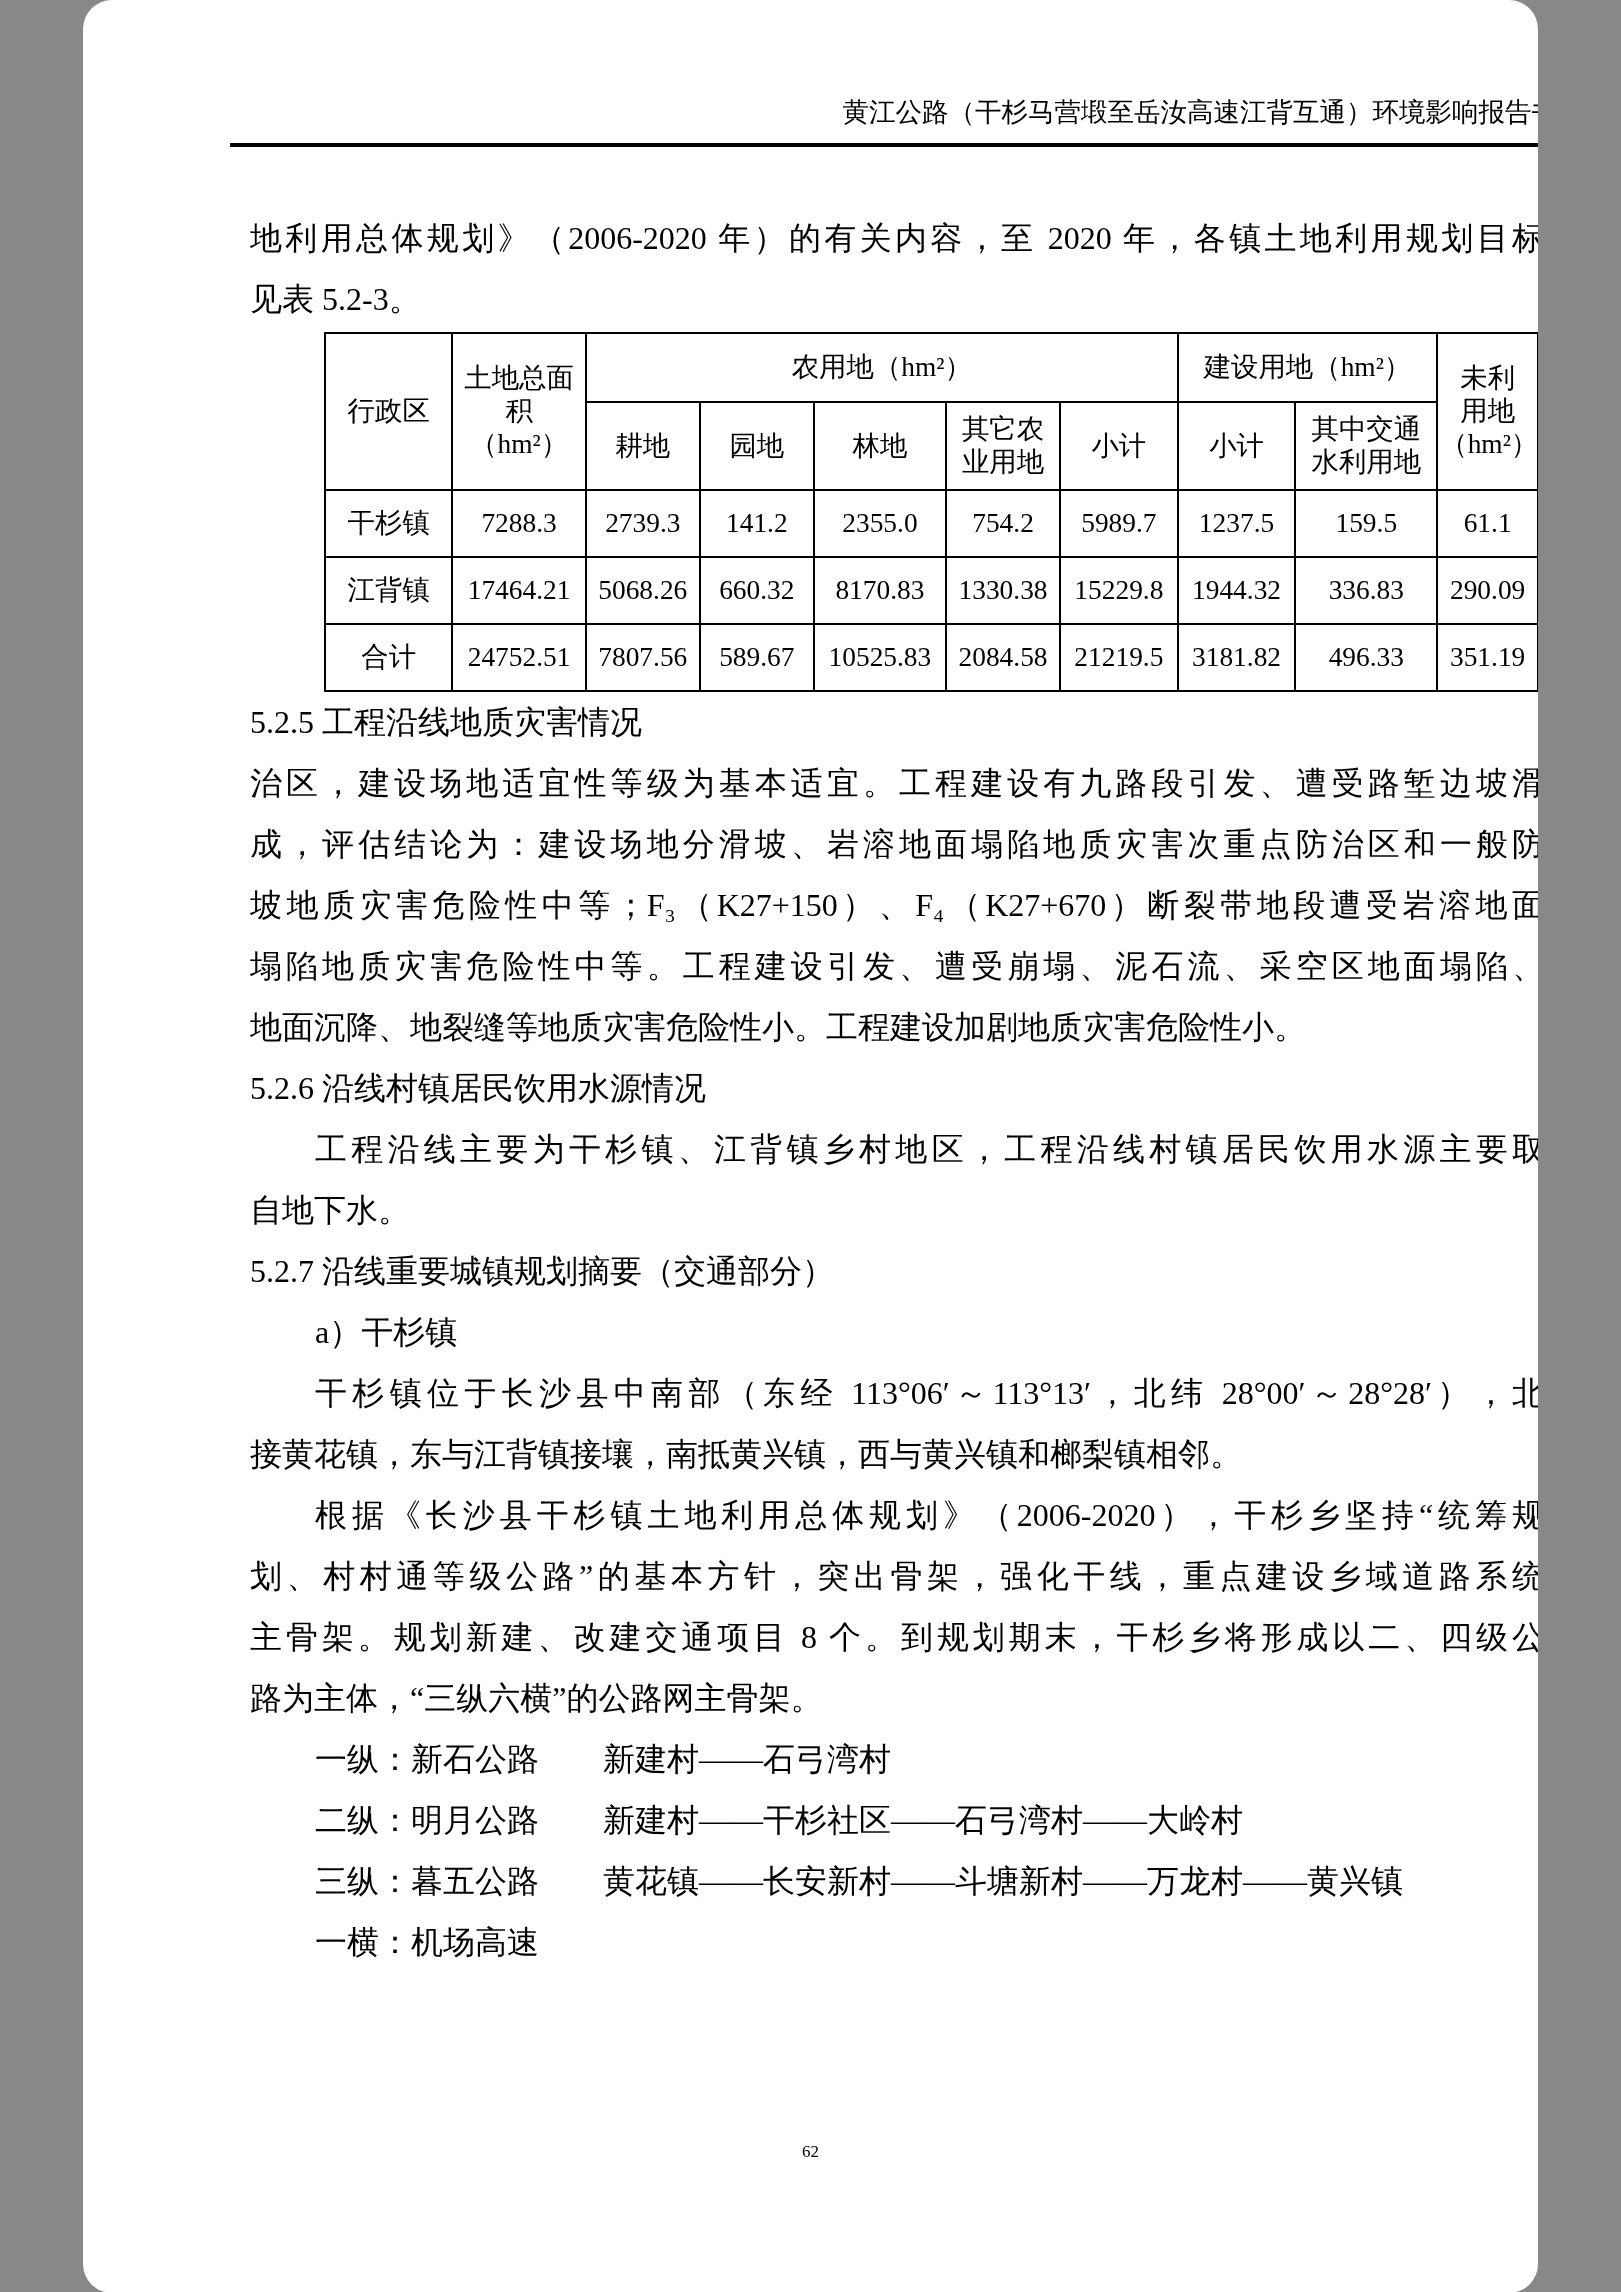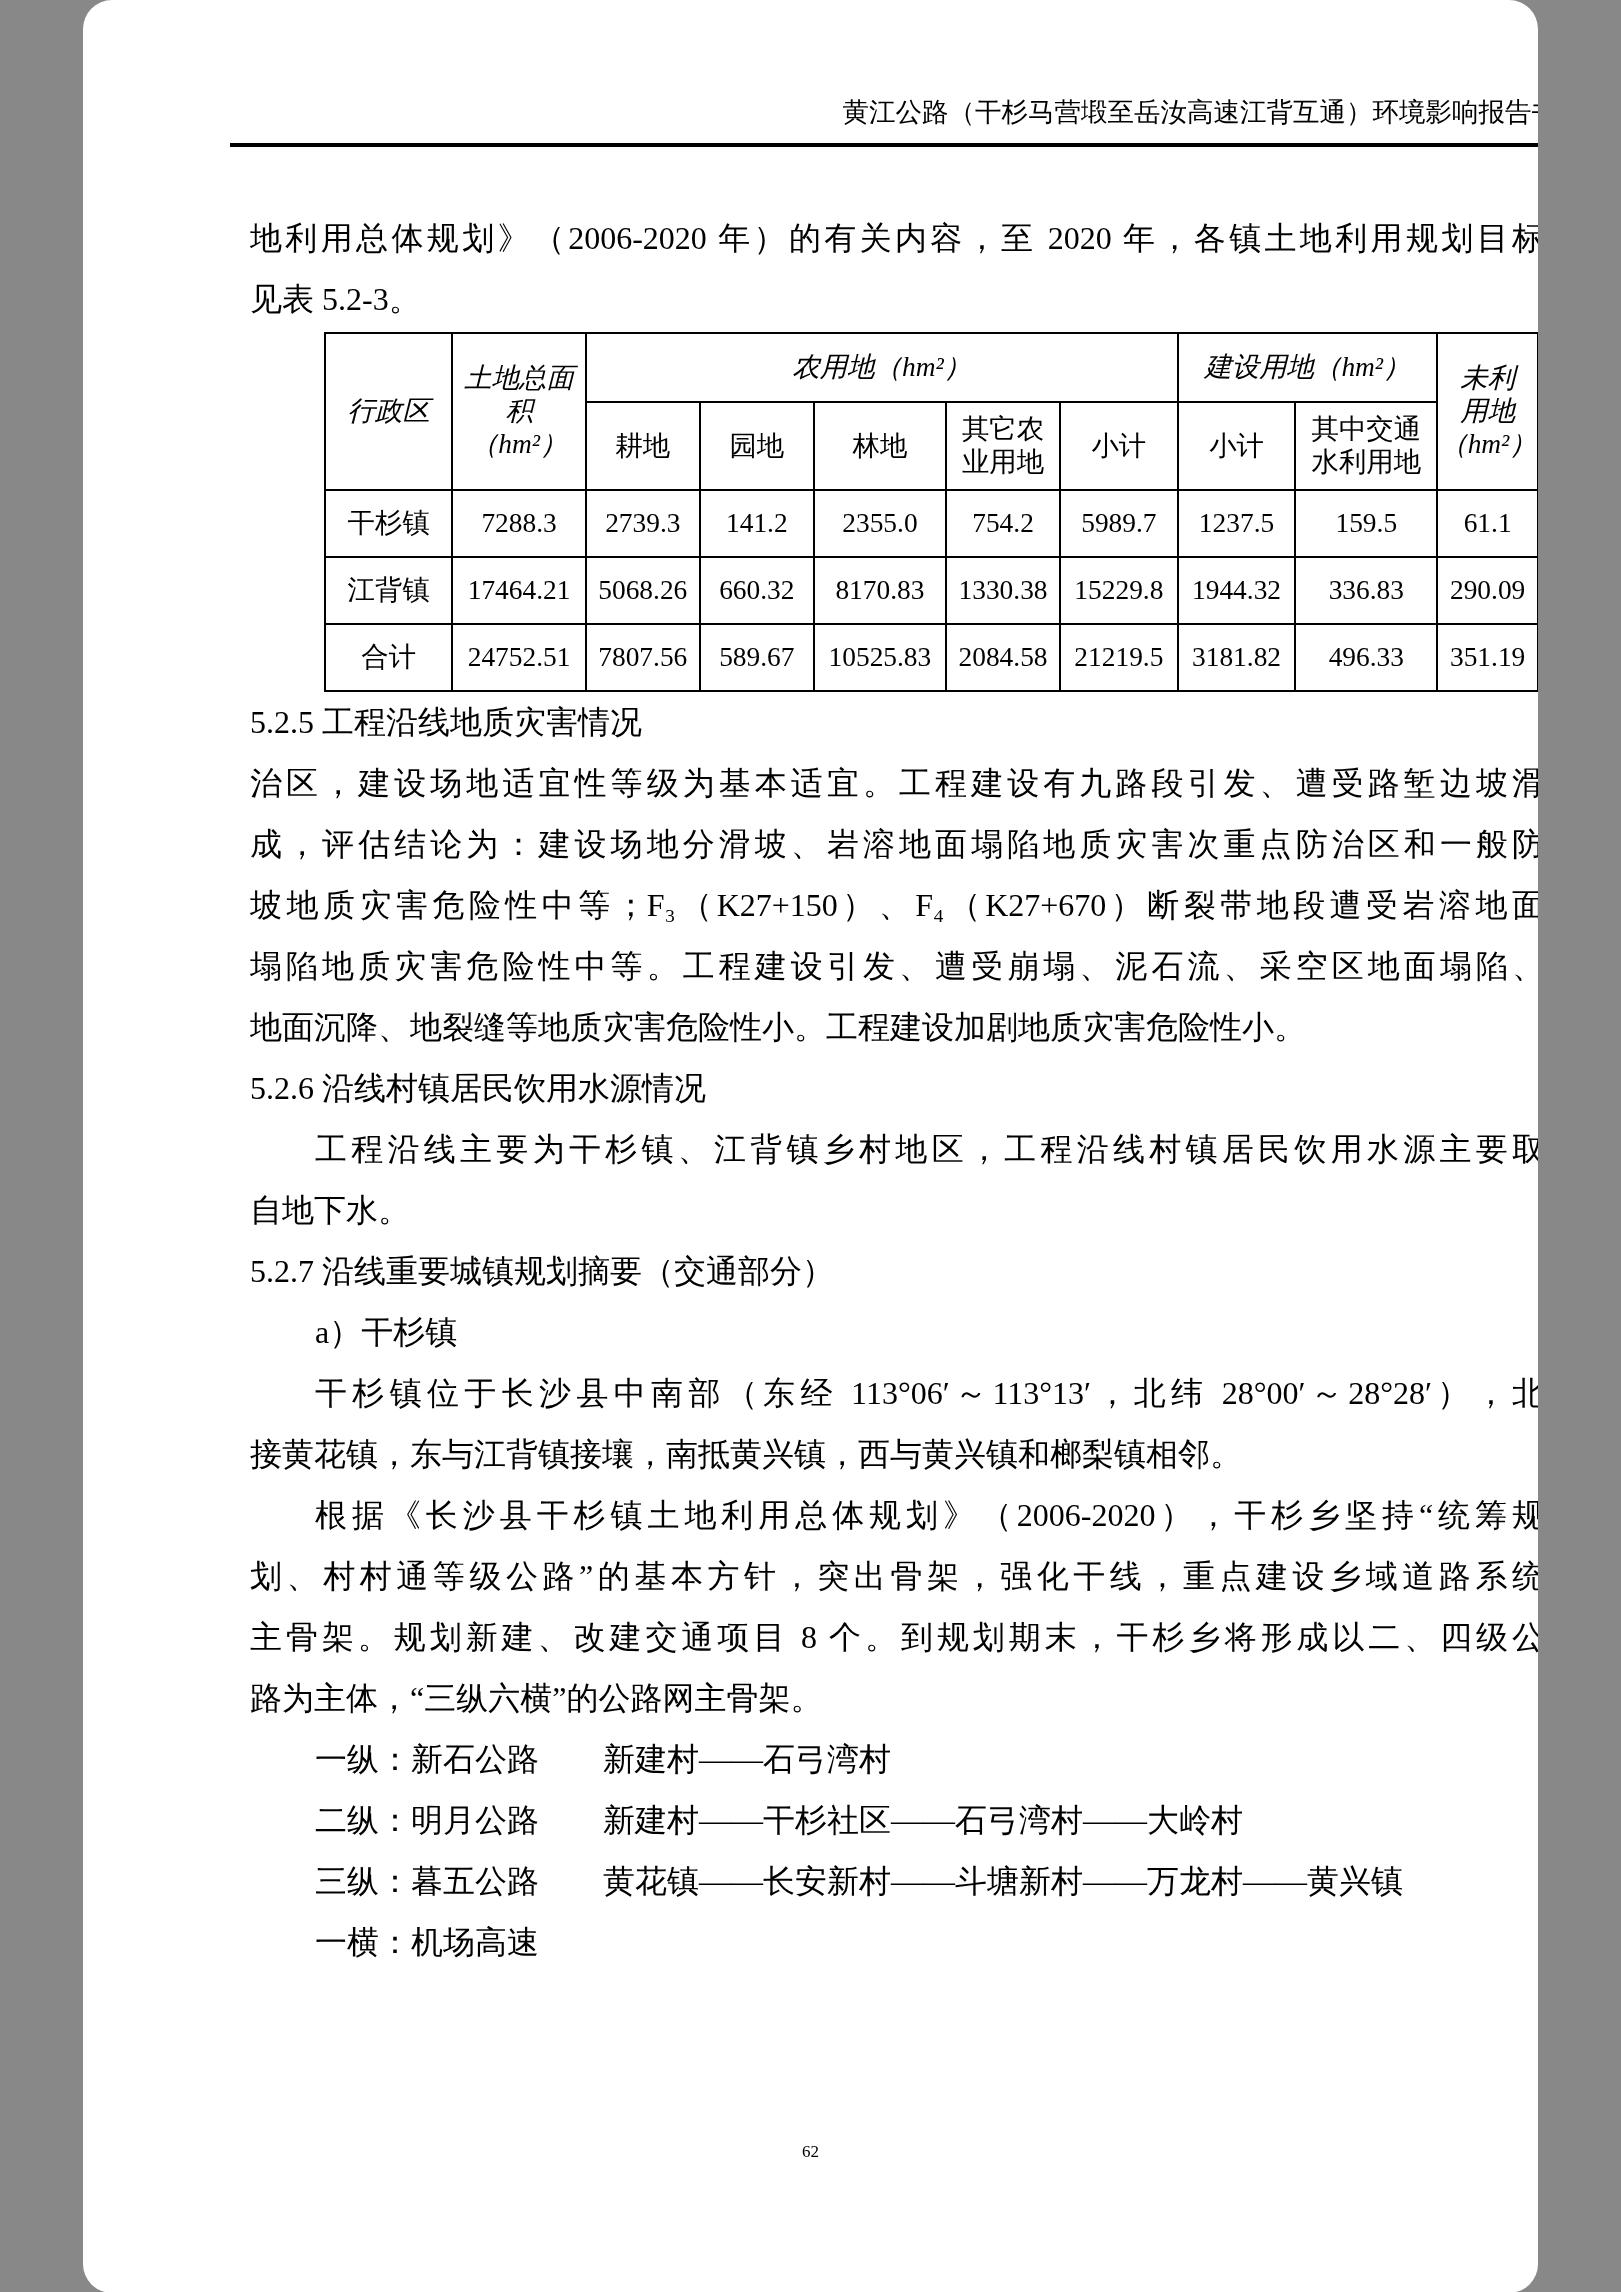--- a/index.html
+++ b/index.html
@@ -50,21 +50,21 @@
     border:2.9px solid #000;
     font-size:27.4px;
   }
   table.landuse th,table.landuse td{
     border:2px solid #000;
     text-align:center;vertical-align:middle;
     padding:2px 2px;
     font-weight:normal;
     overflow:hidden;
   }
-  table.landuse thead tr.h1 th{height:63px;line-height:33px;font-style:italic;}
+  table.landuse thead tr.h1 th{height:63px;line-height:33px;}
   table.landuse thead tr.h2 th{height:82px;line-height:33px;}
   table.landuse tbody td{height:39px;border-top-width:2.9px;}
   th.pre{white-space:pre-line;}
   
   .pagenum{
     position:absolute;left:0;top:2142px;width:100%;
     text-align:center;font-size:17px;
   }
 </style>
 </head>

